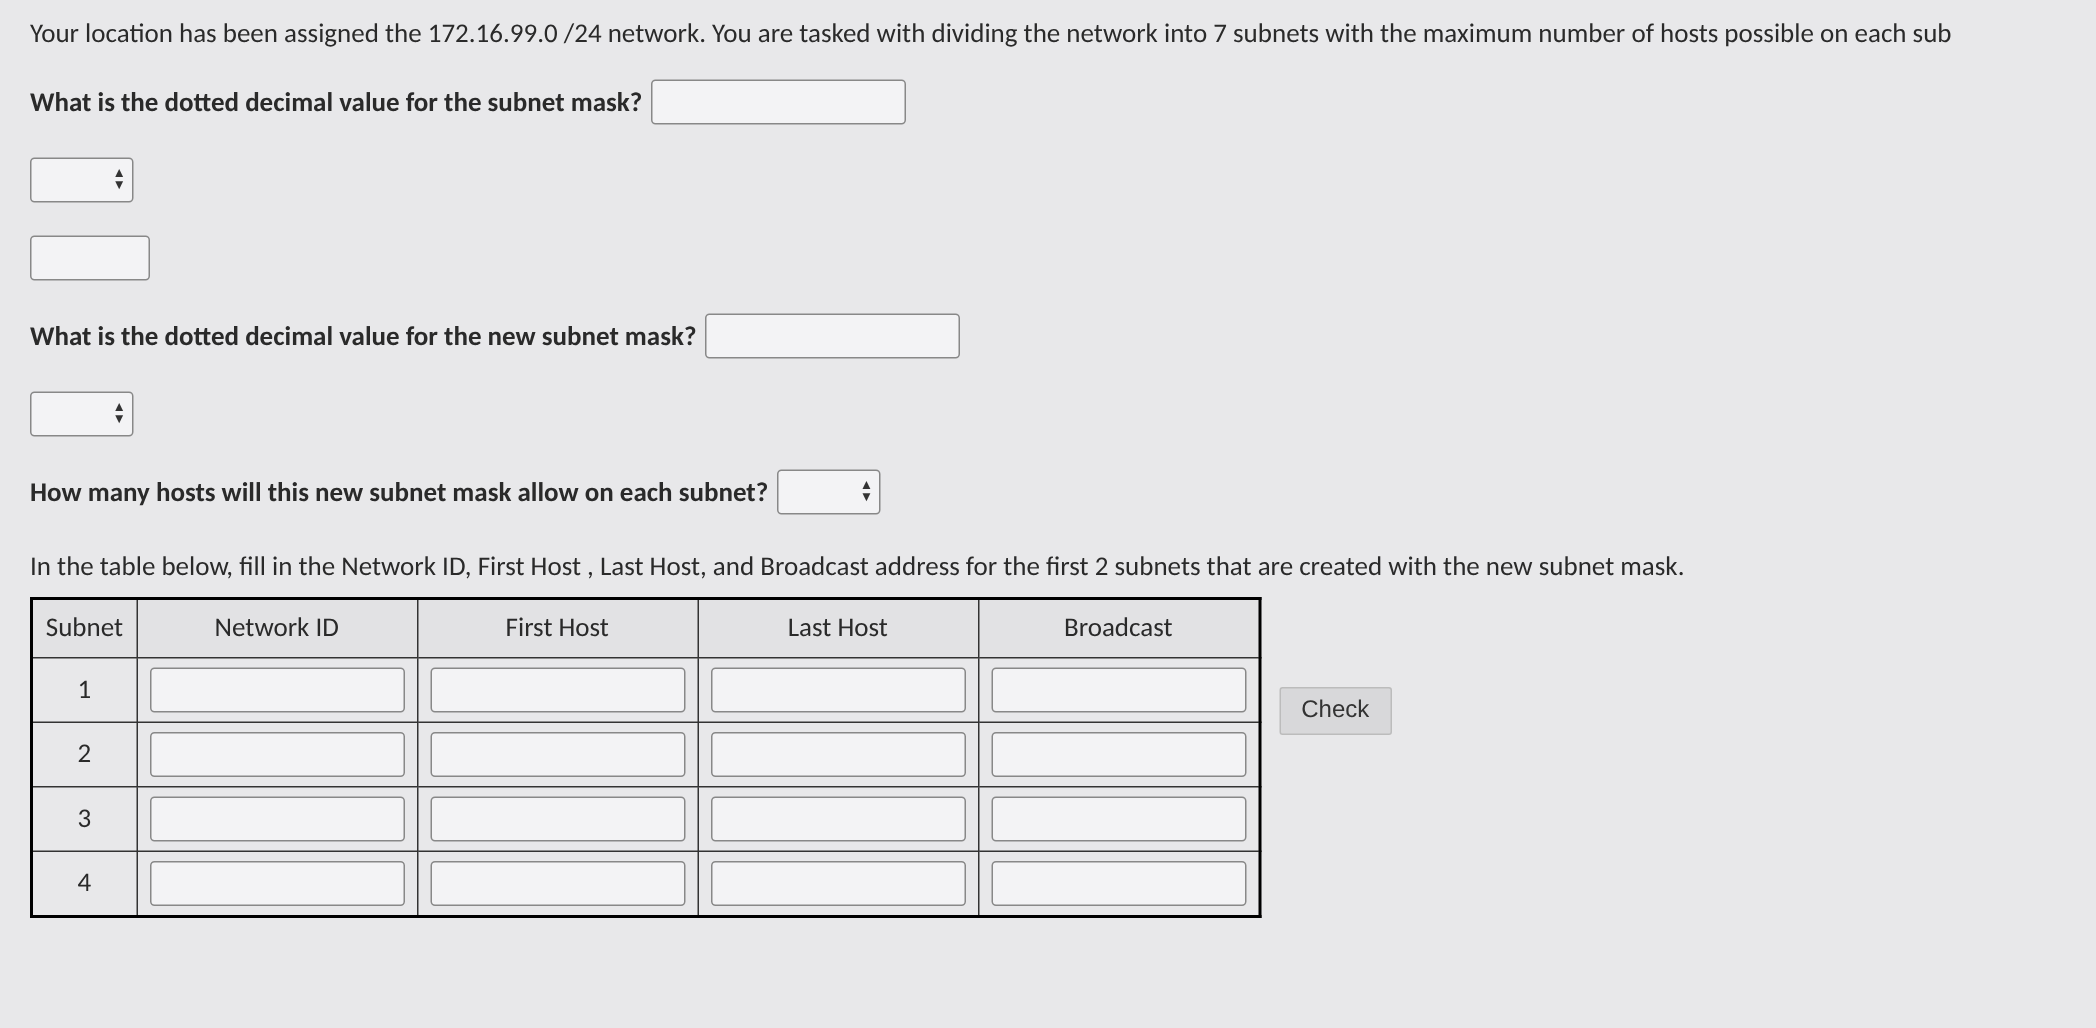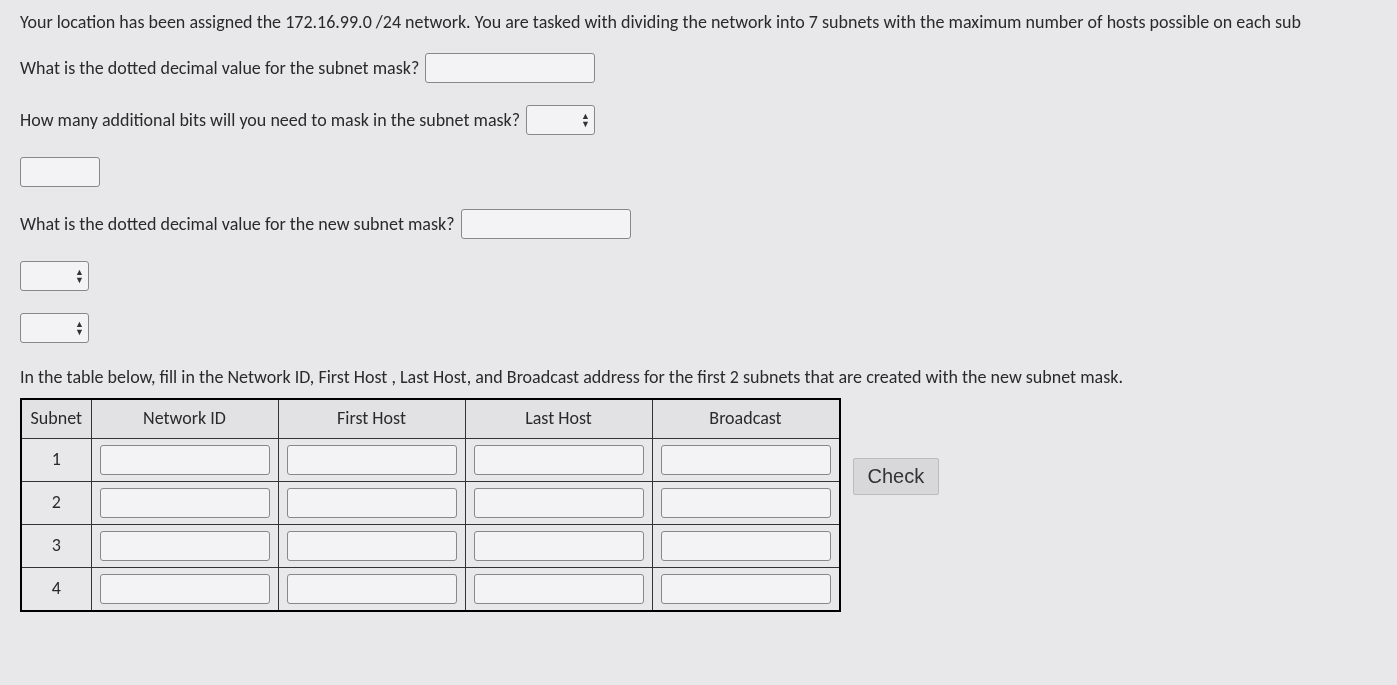--- a/index.html
+++ b/index.html
@@ -12,21 +12,21 @@
     background: #e8e8ea;
     line-height: 1.4;
   }
   .intro { margin-bottom: 18px; white-space: nowrap; overflow: hidden; }
   .qrow {
     display: flex;
     align-items: center;
     margin-bottom: 22px;
     gap: 6px;
   }
-  .qrow span.lbl { white-space: nowrap; }
+  .qrow span.lbl { white-space: nowrap; font-weight: bold; }
   input.text-input {
     height: 30px;
     border: 1px solid #888;
     background: #f3f3f5;
     border-radius: 3px;
     font-size: 16px;
     padding: 2px 6px;
   }
   input.wide { width: 170px; }
   input.narrow { width: 80px; }
@@ -80,41 +80,40 @@
     padding: 2px 6px;
   }
   .col-subnet { width: 70px; }
   .check-row { display: flex; align-items: flex-start; }
   .check-btn {
     margin-left: 12px;
     margin-top: 60px;
     background: #d8d8da;
     border: 1px solid #bcbcbc;
     padding: 6px 14px;
-    font-size: 20px;
+    font-size: 16px;
     color: #333;
     border-radius: 2px;
     cursor: pointer;
   }
   b { font-weight: normal; }
 </style>
 </head>
 <body>
 
 <div class="intro">
   <span>Your location has been assigned the </span><b>172.16.99.0 /24</b><span> network.  You are tasked with dividing the network into </span><b>7</b><span> subnets with the maximum number of hosts possible on each sub</span>
 </div>
 
 <div class="qrow">
   <span class="lbl">What is the dotted decimal value for the subnet mask?</span>
   <input class="text-input wide" value="" style="">
 </div>
 
 <div class="qrow">
-  <span class="lbl">How many additional bits will you need to mask in the subnet mask?</span>
   <span class="stepper">
     <input value="" style="">
     <span class="caret">▲<br>▼</span>
   </span>
 </div>
 
 <div class="qrow">
   <input class="text-input narrow" value="" style="">
 </div>
 
@@ -124,20 +123,21 @@
 </div>
 
 <div class="qrow">
   <span class="stepper">
     <input value="" style="">
     <span class="caret">▲<br>▼</span>
   </span>
 </div>
 
 <div class="qrow">
+  <span class="lbl">How many hosts will this new subnet mask allow on each subnet?</span>
   <span class="stepper">
     <input value="" style="">
     <span class="caret">▲<br>▼</span>
   </span>
 </div>
 
 <div class="table-intro">
   <span>In the table below, fill in the </span><b>Network ID</b><span>, </span><b>First Host</b><span> , </span><b>Last Host,</b><span> and </span><b>Broadcast</b><span> address for the first 2 subnets that are created with the new subnet mask.</span>
 </div>
 

